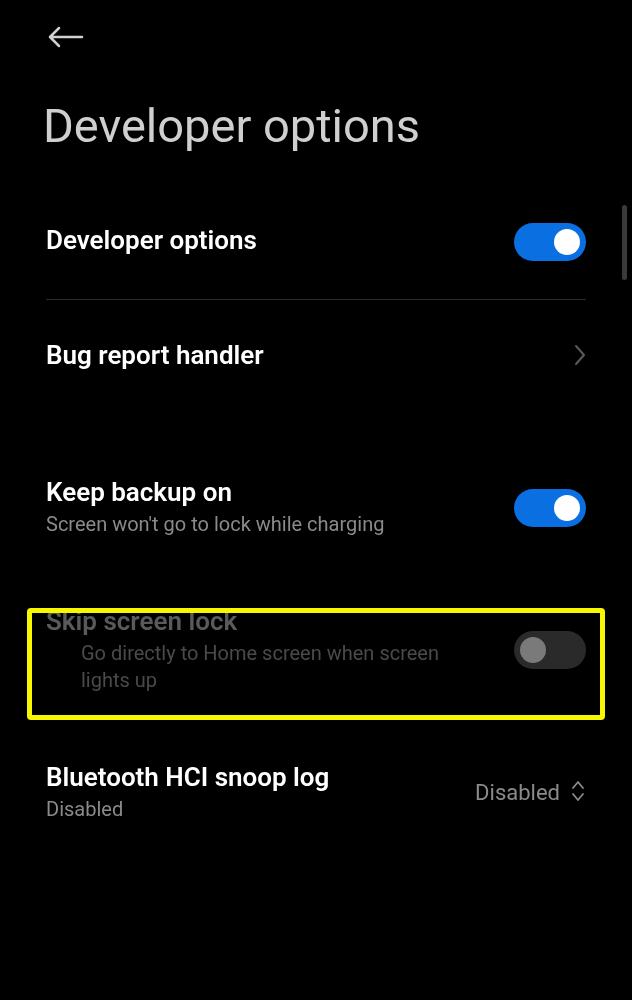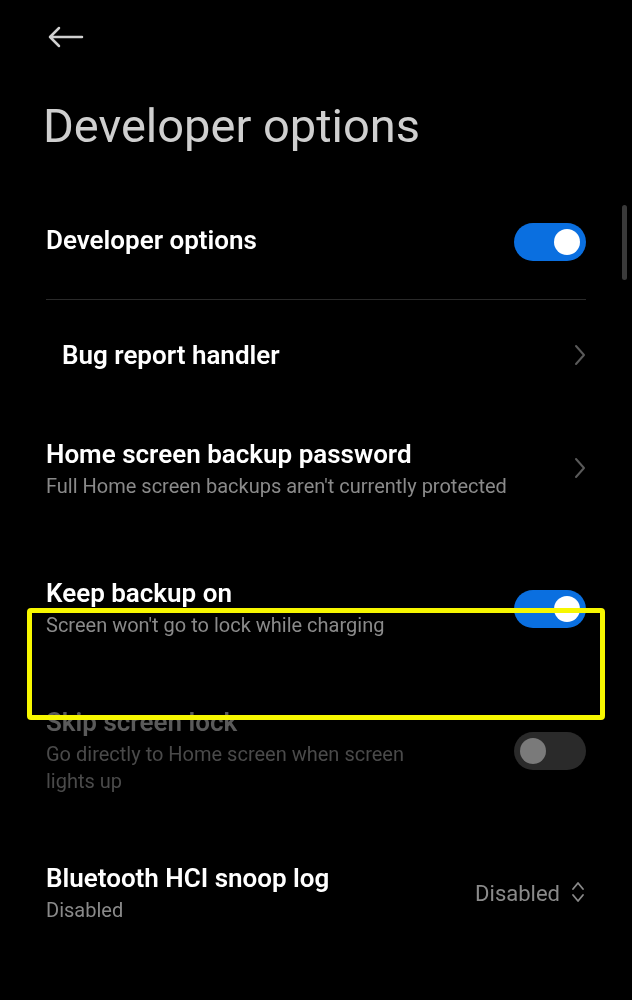--- a/index.html
+++ b/index.html
@@ -72,20 +72,21 @@
       color: #8a8a8a;
       line-height: 1.35;
     }
     
     .setting-disabled .setting-title {
       color: #5a5a5a;
     }
     
     .setting-disabled .setting-subtitle {
       color: #4a4a4a;
+      margin-left: 35px;
     }
     
     .divider {
       height: 1px;
       background: #2a2a2a;
       margin: 10px 46px 30px 46px;
     }
     
     .toggle {
       width: 72px;
@@ -192,42 +193,31 @@
     <div class="setting-text">
       <div class="setting-title">Developer options</div>
     </div>
     <div class="toggle toggle-on">
       <div class="toggle-thumb"></div>
     </div>
   </div>
 
   <div class="divider"></div>
 
-  <div class="setting-row" style="padding-top: 10px; padding-bottom: 45px; margin-left: 16px;">
+  <div class="setting-row" style="padding-top: 10px; padding-bottom: 45px;">
     <div class="setting-text">
       <div class="setting-title">Bug report handler</div>
     </div>
     <div class="chevron-right">
       <svg viewBox="0 0 12 22" fill="none">
         <path d="M2 2 L10 11 L2 20" stroke="#5a5a5a" stroke-width="2" stroke-linecap="round" stroke-linejoin="round"></path>
       </svg>
     </div>
   </div>
 
-  <div class="setting-row" style="padding-top: 20px; padding-bottom: 20px;">
-    <div class="setting-text">
-      <div class="setting-title">Home screen backup password</div>
-      <div class="setting-subtitle">Full Home screen backups aren't currently protected</div>
-    </div>
-    <div class="chevron-right">
-      <svg viewBox="0 0 12 22" fill="none">
-        <path d="M2 2 L10 11 L2 20" stroke="#5a5a5a" stroke-width="2" stroke-linecap="round" stroke-linejoin="round"></path>
-      </svg>
-    </div>
-  </div>
 
   <div class="spacer"></div>
 
   <div class="setting-row" style="padding-top: 18px; padding-bottom: 18px;">
     <div class="setting-text">
       <div class="setting-title">Keep backup on</div>
       <div class="setting-subtitle">Screen won't go to lock while charging</div>
     </div>
     <div class="toggle toggle-on">
       <div class="toggle-thumb"></div>

